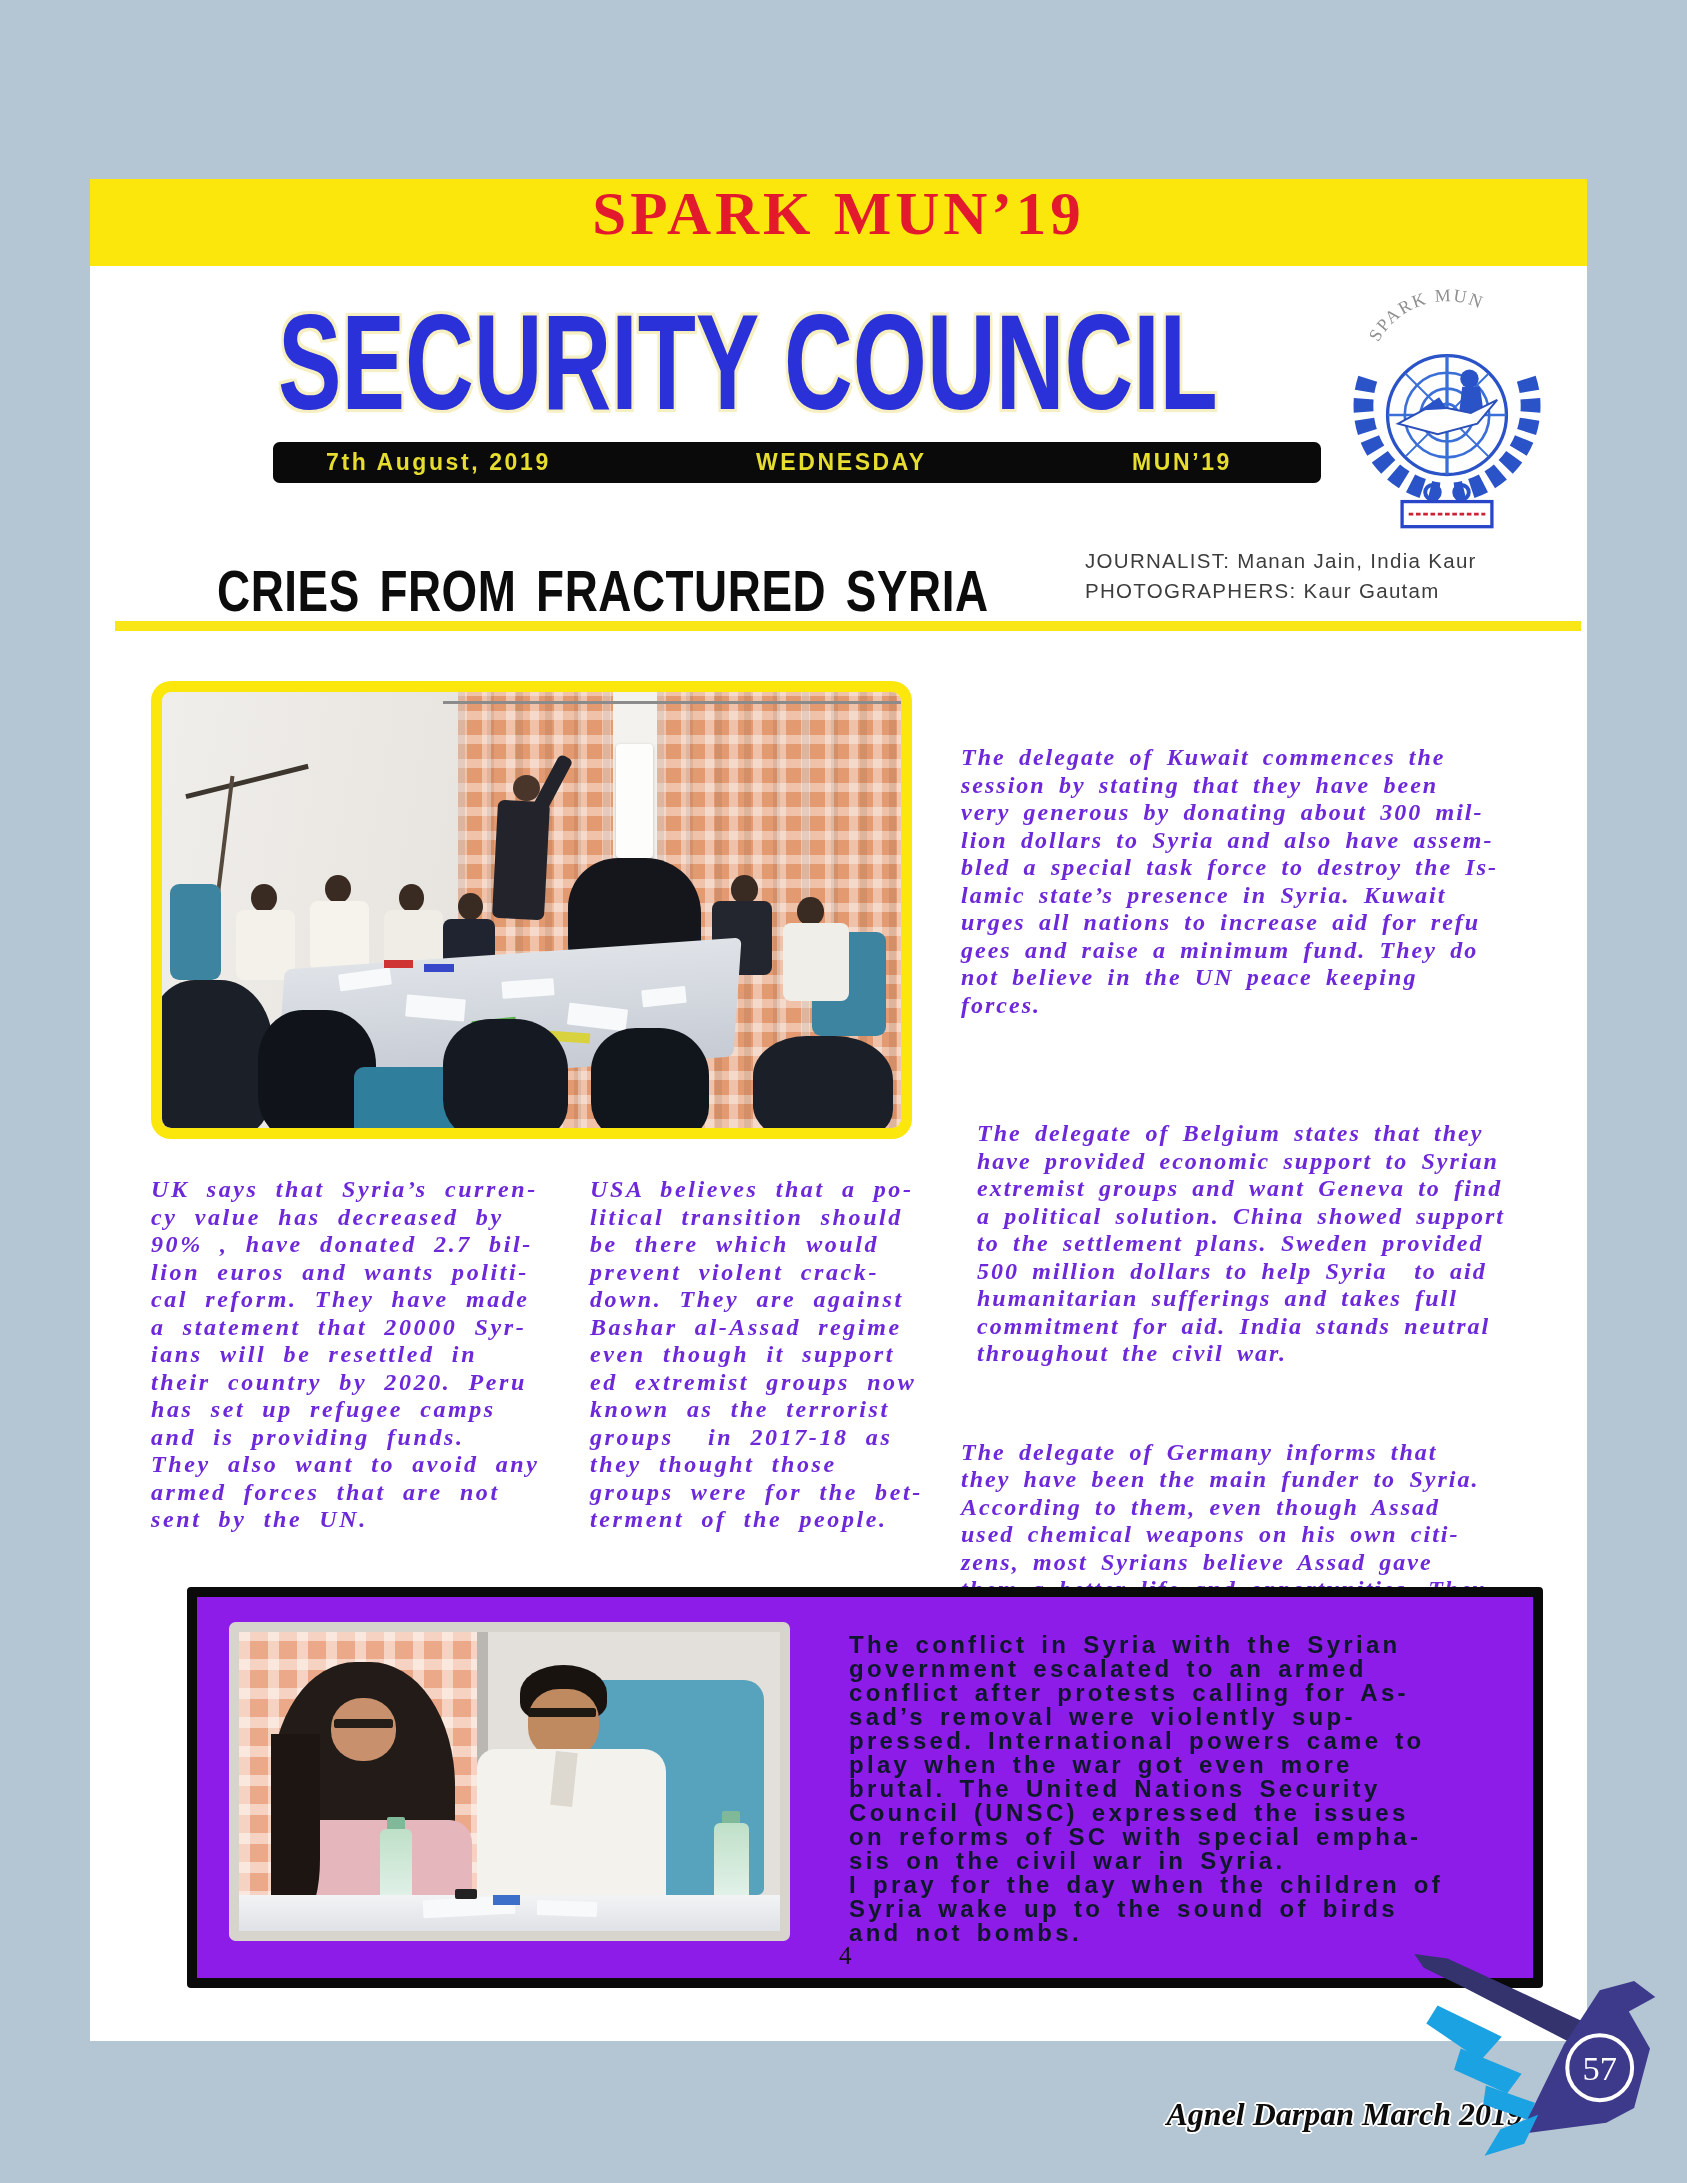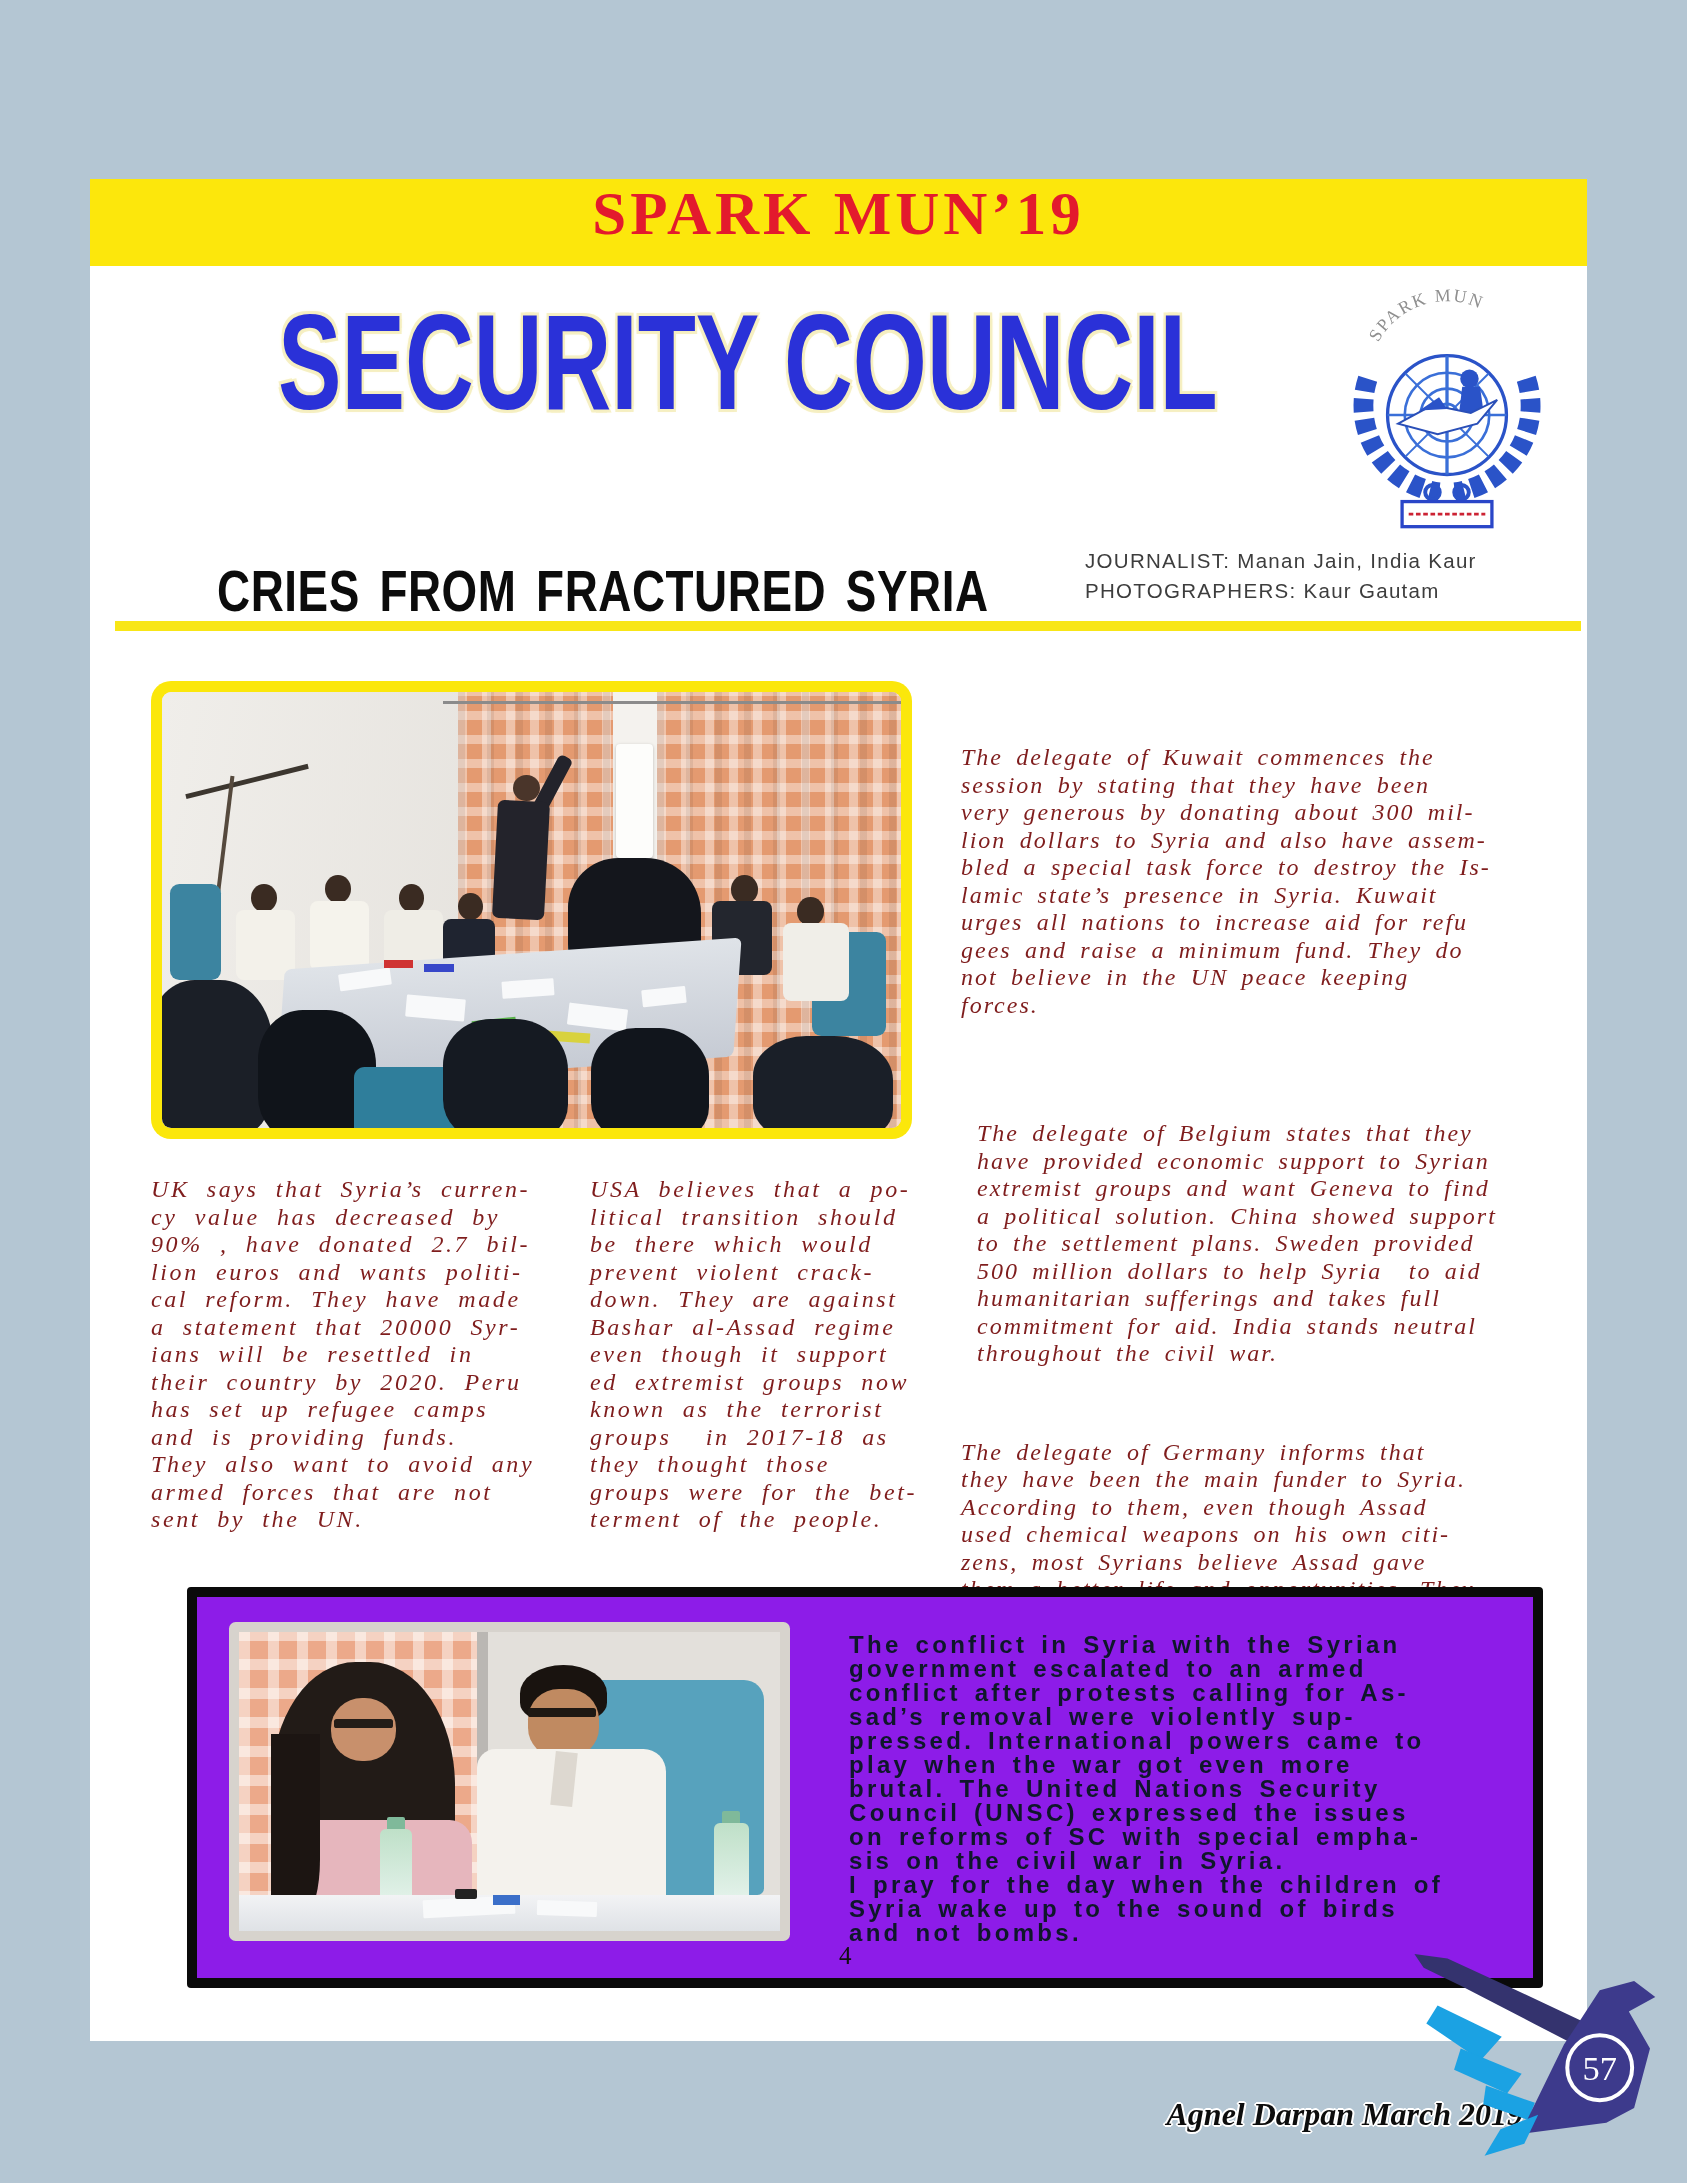--- a/index.html
+++ b/index.html
@@ -21,22 +21,22 @@
   #date-bar{left:273px;top:442px;width:1048px;height:41px;background:#0a0a0a;border-radius:6.6px;
             display:flex;align-items:center;justify-content:space-between;
             padding:0 89px 0 53px;box-sizing:border-box;}
   .bar-label{color:#e6dd2e;font-weight:700;font-size:23px;letter-spacing:2.6px;white-space:nowrap;}
   
   #headline{left:217px;top:557px;font-weight:700;font-size:58px;color:#0c0c0c;white-space:nowrap;
             transform:scaleX(0.79);transform-origin:left top;letter-spacing:0.7px;word-spacing:8px;}
   #credits{left:1085px;top:546px;color:#3d3d3d;font-size:20.5px;line-height:30px;letter-spacing:1.3px;white-space:nowrap;}
   #rule{left:115px;top:621px;width:1466px;height:10px;background:#f8e617;}
   
-  .bodytext{font-family:"Liberation Serif",serif;font-style:italic;font-weight:400;
-            color:#7f1d1d;font-size:24px;line-height:27.5px;letter-spacing:2.6px;word-spacing:8.6px;
+  .bodytext{font-family:"Liberation Serif",serif;font-style:italic;font-weight:700;
+            color:#6d28d9;font-size:24px;line-height:27.5px;letter-spacing:2.6px;word-spacing:8.6px;
             white-space:pre;}
   #col-left{left:151px;top:1176px;width:440px;}
   #col-middle{left:590px;top:1176px;width:363px;}
   #col-right{left:961px;top:689px;width:635px;letter-spacing:2px;word-spacing:5.3px;}
   #col-right .para1{margin:0 0 30px 0;}
   #col-right .para2{margin:16px;}
   #col-right .para3{margin:0;}
   
   #photo1{left:151px;top:681px;width:761px;height:458px;background:#fbe70b;border-radius:20px;
           padding:11.2px;box-sizing:border-box;}
@@ -73,20 +73,25 @@
 <div id="stage">
 
   <div class="abs" id="card"></div>
 
   <div class="abs" id="masthead">
     <span id="masthead-title">SPARK MUN’19</span>
   </div>
 
   <div class="abs" id="paper-title">SECURITY COUNCIL</div>
 
+  <div class="abs" id="date-bar">
+    <span class="bar-label">7th August, 2019</span>
+    <span class="bar-label">WEDNESDAY</span>
+    <span class="bar-label">MUN’19</span>
+  </div>
 
   <svg class="abs" style="left:1340px;top:273px;" width="214" height="259" viewBox="0 0 324 392">
     <defs>
         <path id="arcpath" d="M 52 118 A 118 118 0 0 1 272 118" fill="none"></path>
       </defs>
     <text font-size="27" fill="#8f8f8f" letter-spacing="3">
       <textPath href="#arcpath" startOffset="14">SPARK MUN</textPath>
     </text>
 
     <path d="M 42 160 A 132 132 0 0 0 150 332" fill="none" stroke="#2a53c8" stroke-width="30" stroke-dasharray="20 11"></path>

